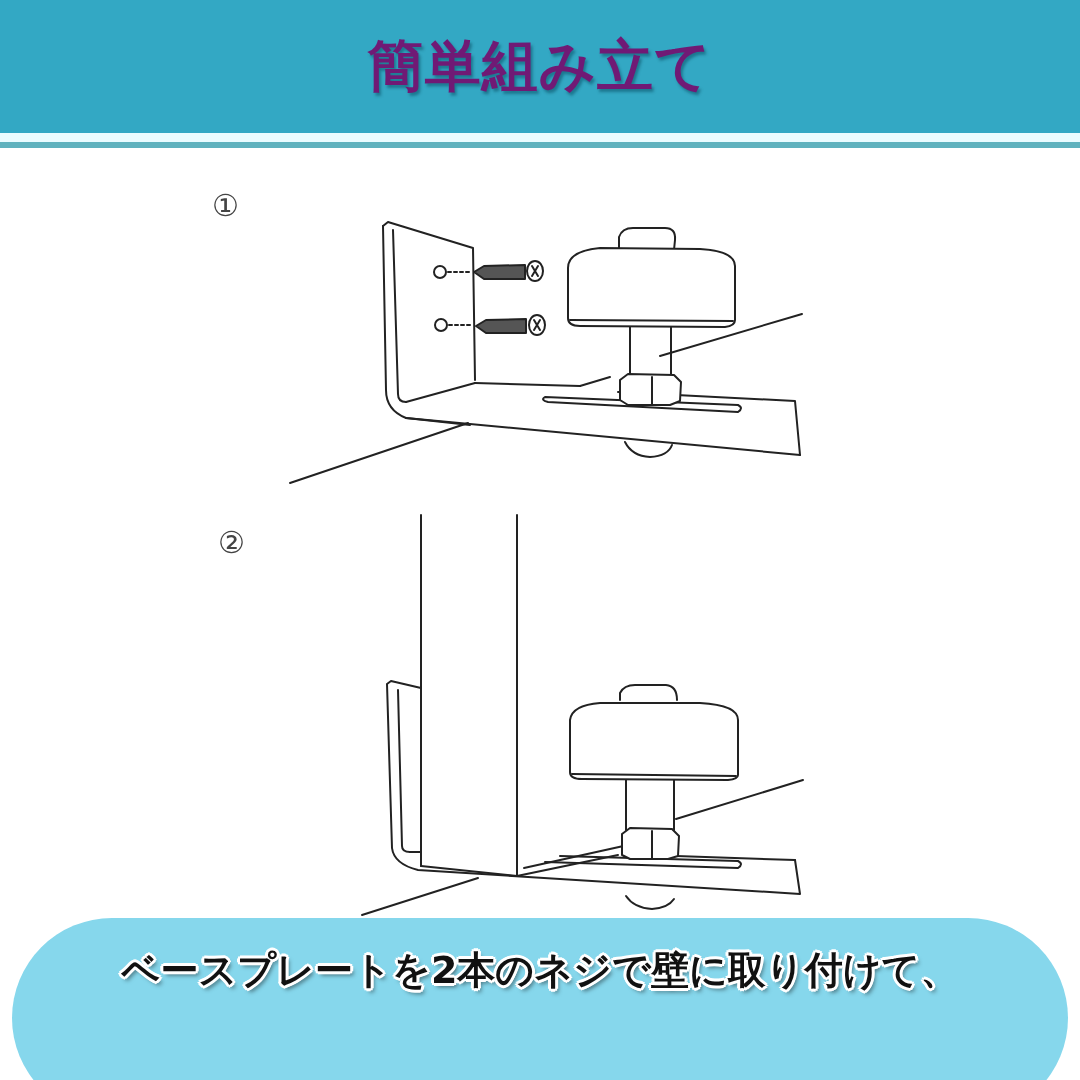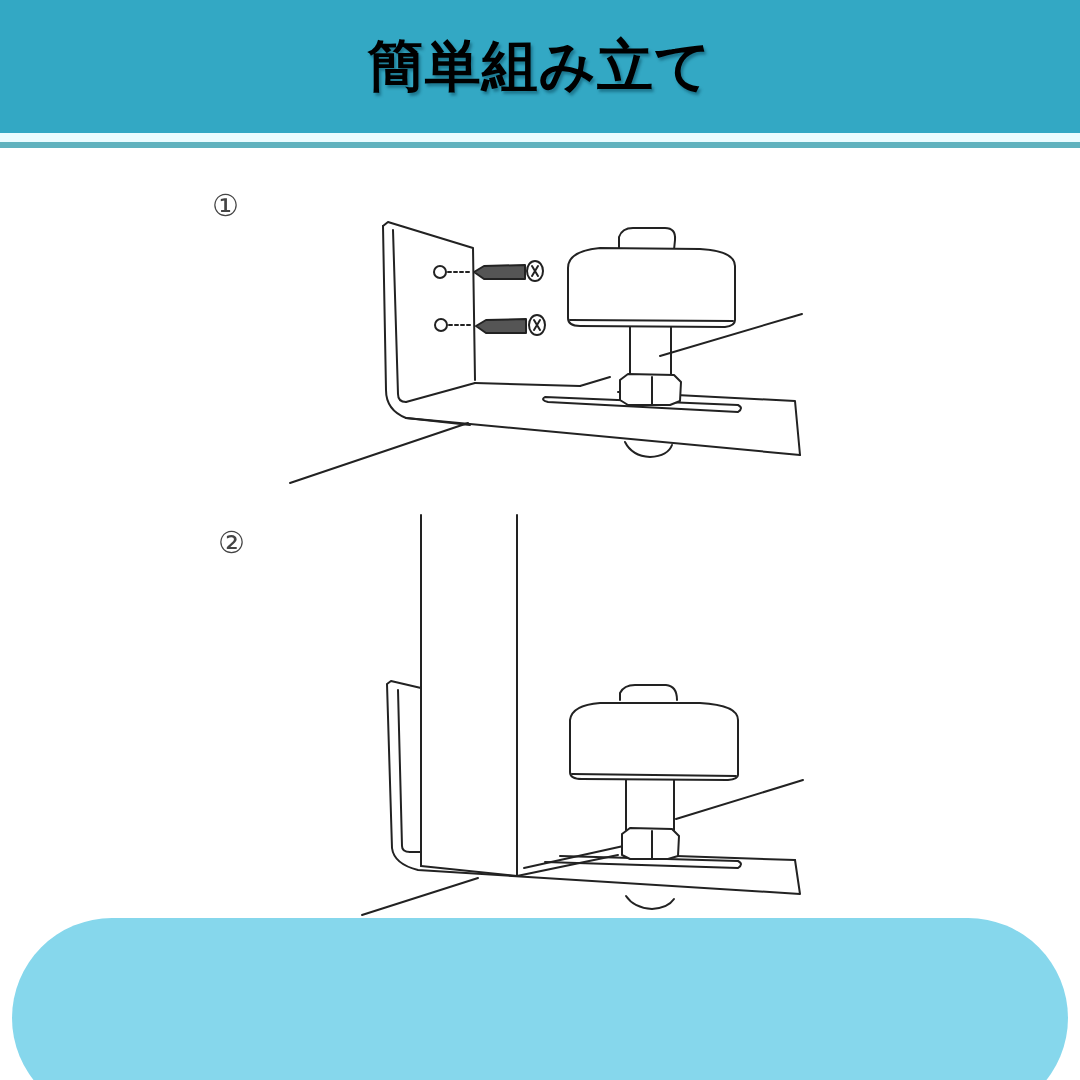--- a/index.html
+++ b/index.html
@@ -1,19 +1,19 @@
 <!DOCTYPE html>
 <html><head>
 <meta charset="utf-8">
 <style>
   html, body { margin:0; padding:0; }
   body { width:1080px; height:1080px; position:relative; overflow:hidden; background:#ffffff; font-family:"DejaVu Sans", sans-serif; }
   .header { position:absolute; left:0; top:0; width:1080px; height:133px; background:#33a8c4; }
   .header-title { position:absolute; left:0; top:0; width:1080px; height:133px; display:flex; align-items:center; justify-content:center;
-    color:#000000; font-weight:bold; font-size:56px; letter-spacing:1px; text-shadow:2px 3px 3px rgba(0,60,80,0.45); }
+    color:#701a75; font-weight:bold; font-size:56px; letter-spacing:1px; text-shadow:2px 3px 3px rgba(0,60,80,0.45); }
   .stripe-light { position:absolute; left:0; top:133px; width:1080px; height:9px; background:#eafcff; }
   .stripe-teal { position:absolute; left:0; top:142px; width:1080px; height:6px; background:#5fb2be; }
   .step-num { position:absolute; font-size:30px; color:#444; font-family:"DejaVu Sans", sans-serif; }
   svg.illus { position:absolute; left:0; top:0; }
   .pill { position:absolute; left:12px; top:918px; width:1056px; height:200px; border-radius:100px; background:#86d7ec; }
   .pill-text { position:absolute; left:12px; top:938px; width:1056px; text-align:center; font-weight:bold; font-size:38px; line-height:64px; color:#111;
     text-shadow: -2px -2px 0 #fff, 2px -2px 0 #fff, -2px 2px 0 #fff, 2px 2px 0 #fff, 0 3px 0 #fff, 3px 0 0 #fff, -3px 0 0 #fff, 0 -3px 0 #fff, 3px 4px 4px rgba(0,0,0,0.5); }
   .pill-text div { white-space:nowrap; }
 </style>
 </head>
@@ -98,13 +98,14 @@
     <line x1="626" y1="780" x2="626" y2="830"></line>
     <line x1="674" y1="780" x2="674" y2="830"></line>
     <path d="M622 834 L630 828 L672 829 L679 836 L678 856 L668 859 L630 859 L622 855 Z" fill="#fff"></path>
     <line x1="652" y1="831" x2="652" y2="858"></line>
     <path d="M626 896 Q634 908 652 909 Q668 908 674 899"></path>
   </g>
 </svg>
 
 <div class="pill"></div>
 <div class="pill-text">
+  <div>ベースプレートを2本のネジで壁に取り付けて、</div>
 </div>
 
 </body></html>

